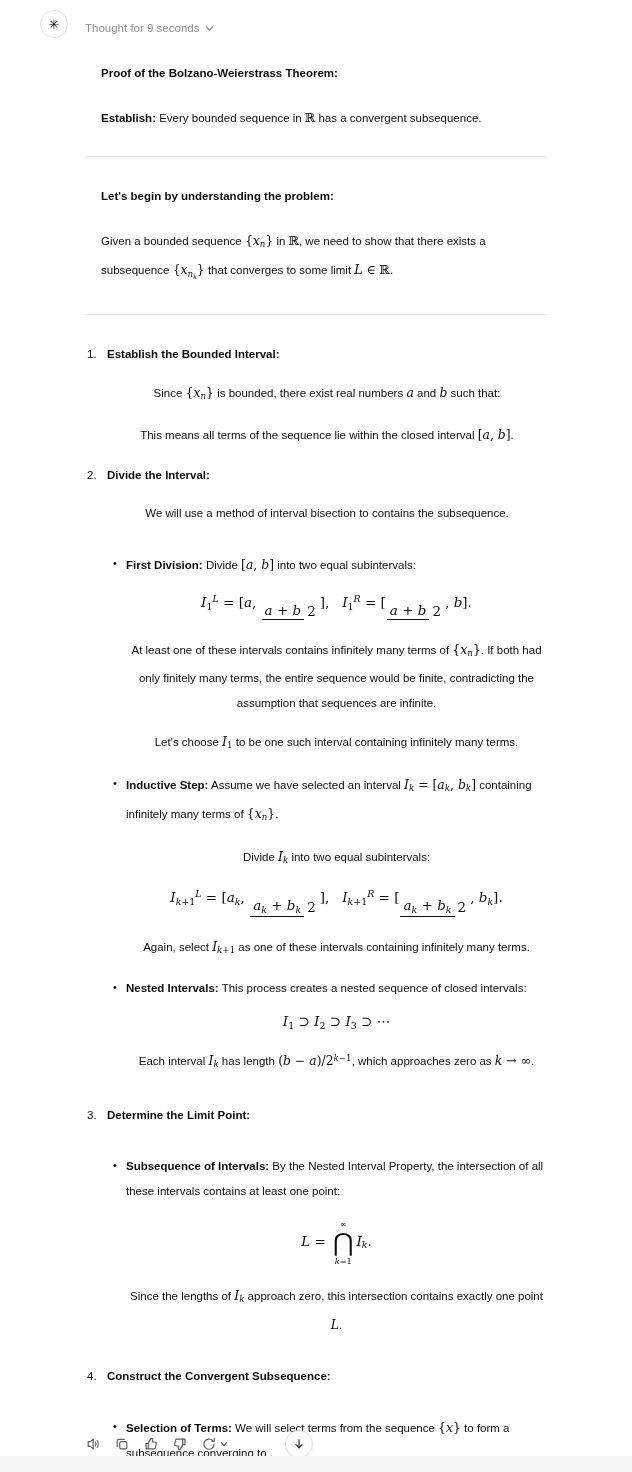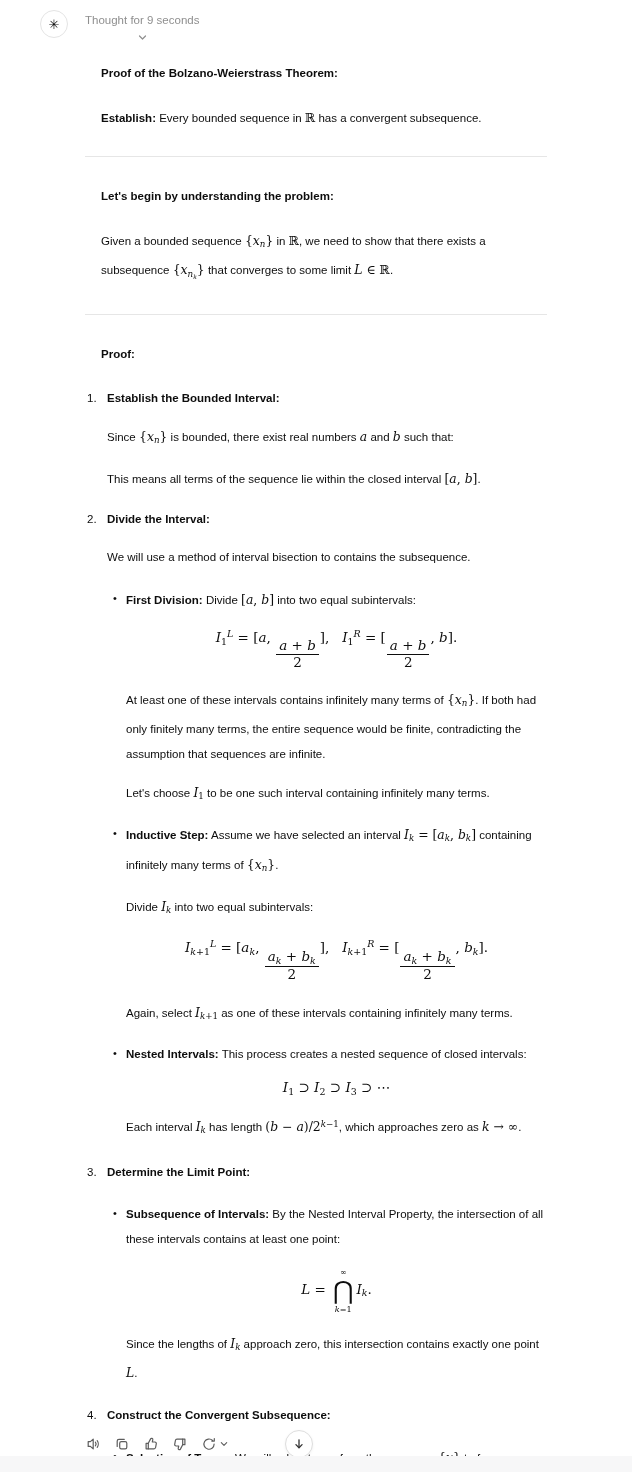--- a/index.html
+++ b/index.html
@@ -2,49 +2,49 @@
 <html><head>
 <meta charset="utf-8">
 <style>
   html,body{margin:0;padding:0;background:#fff;}
   .page{position:relative;width:632px;height:1472px;background:#ffffff;overflow:hidden;
         font-family:"Liberation Sans","DejaVu Sans",sans-serif;font-size:11.5px;color:#0d0d0d;}
   .turn{position:relative;padding:14px 85px 0 85px;}
   .avatar{position:absolute;left:40px;top:10px;width:28px;height:28px;border:1px solid #e4e4e4;
           border-radius:50%;display:flex;align-items:center;justify-content:center;background:#fff;box-sizing:border-box;}
   .avatar span{font-size:13px;line-height:1;color:#0d0d0d;}
-  .thought{display:inline-flex;align-items:center;gap:6px;color:#8f8f8f;height:28px;cursor:pointer;flex-direction:column;}
+  .thought{display:inline-flex;align-items:center;gap:6px;color:#8f8f8f;height:28px;cursor:pointer;}
   .thought svg{margin-top:1px;}
   p{margin:19px 16px;line-height:25px;}
   .bold,.bseg{font-weight:700;}
   hr{border:none;border-top:1px solid #e6e6e6;margin:25px 0 27px 0;}
   
   .math{font-family:"DejaVu Serif","Liberation Serif",serif;font-size:108%;}
   .mi{font-style:italic;}
   .mn{font-style:normal;}
   .mtext{font-style:normal;}
   .msub{font-size:70%;vertical-align:-0.28em;}
   .msup{font-size:70%;vertical-align:0.5em;}
   .eq{display:block;text-align:center;margin:11px 0 13px 0;font-family:"DejaVu Serif","Liberation Serif",serif;
       font-size:13.5px;line-height:1.35;}
   .eq.tall{margin:15px 0 17px 0;}
-  .frac{display:inline-flex;flex-direction:column;align-items:center;vertical-align:-0.62em;line-height:1.15;margin:0 1px;}
+  .frac{display:inline-flex;flex-direction:row;align-items:center;vertical-align:-0.62em;line-height:1.15;margin:0 1px;}
   .frac .num{padding:0 3px;border-bottom:1px solid currentColor;}
   .frac .den{padding:0 3px;}
   .bigop{display:inline-flex;flex-direction:column;align-items:center;vertical-align:middle;line-height:1;margin:0 3px;}
   .bigop .blim{font-size:60%;line-height:1.25;}
   .bigop .bop{font-size:185%;line-height:1.05;}
   
   ol{list-style:none;margin:18px 0 0 0;padding:0 0 0 22px;counter-reset:li;}
   ol>li{counter-increment:li;position:relative;margin:0 0 15px 0;line-height:25px;}
   ol>li::before{content:counter(li) ".";position:absolute;left:-20px;top:0;}
-  ul{list-style:none;margin:17px 0;padding:0 0 0 19px;}
+  ul{list-style:none;margin:26px 0;padding:0 0 0 19px;}
   ul>li{position:relative;margin:0 0 13px 0;line-height:25px;}
   ul>li::before{content:"•";position:absolute;left:-13px;top:-1px;font-size:11px;}
-  li p{margin:13px 0;}
+  li p{margin:13px 0;text-align:center;}
   
   .actions{position:absolute;left:85px;top:1436px;display:flex;align-items:center;gap:13px;color:#5d5d5d;}
   .actions .abtn{display:flex;align-items:center;cursor:pointer;}
   .regen-wrap{display:flex;align-items:center;gap:3px;}
   .scroll-btn{position:absolute;left:285px;top:1430px;width:28px;height:28px;border:1px solid #dedede;
               border-radius:50%;background:#fff;display:flex;align-items:center;justify-content:center;
               box-shadow:0 1px 3px rgba(0,0,0,0.05);cursor:pointer;box-sizing:border-box;}
   .composer-edge{position:absolute;left:0;bottom:0;width:632px;height:16px;background:#f7f7f8;}
 </style>
 </head>
@@ -67,21 +67,20 @@
     <p class="bold">Proof of the Bolzano-Weierstrass Theorem:</p>
     <p><span class="bseg">Establish:</span> Every bounded sequence in <span class="math"><span class="mn">ℝ</span></span> has a convergent subsequence.</p>
 
     <hr>
 
     <p class="bold">Let's begin by understanding the problem:</p>
     <p>Given a bounded sequence <span class="math"><span class="mn">{</span><span class="mi">x</span><span class="msub"><span class="mi">n</span></span><span class="mn">}</span></span> in <span class="math"><span class="mn">ℝ</span></span>, we need to show that there exists a subsequence <span class="math"><span class="mn">{</span><span class="mi">x</span><span class="msub"><span class="mi">n</span><span class="msub"><span class="mi">k</span></span></span><span class="mn">}</span></span> that converges to some limit <span class="math"><span class="mi">L</span><span class="mn"> ∈ ℝ</span></span>.</p>
 
     <hr>
 
-    <p class="bold">Proof:</p>
 
     <ol>
       <li>
         <span class="bold">Establish the Bounded Interval:</span>
         <p>Since <span class="math"><span class="mn">{</span><span class="mi">x</span><span class="msub"><span class="mi">n</span></span><span class="mn">}</span></span> is bounded, there exist real numbers <span class="math"><span class="mi">a</span></span> and <span class="math"><span class="mi">b</span></span> such that:</p>
         <p>This means all terms of the sequence lie within the closed interval <span class="math"><span class="mn">[</span><span class="mi">a</span><span class="mn">, </span><span class="mi">b</span><span class="mn">]</span></span>.</p>
       </li>
 
       <li>
         <span class="bold">Divide the Interval:</span>

